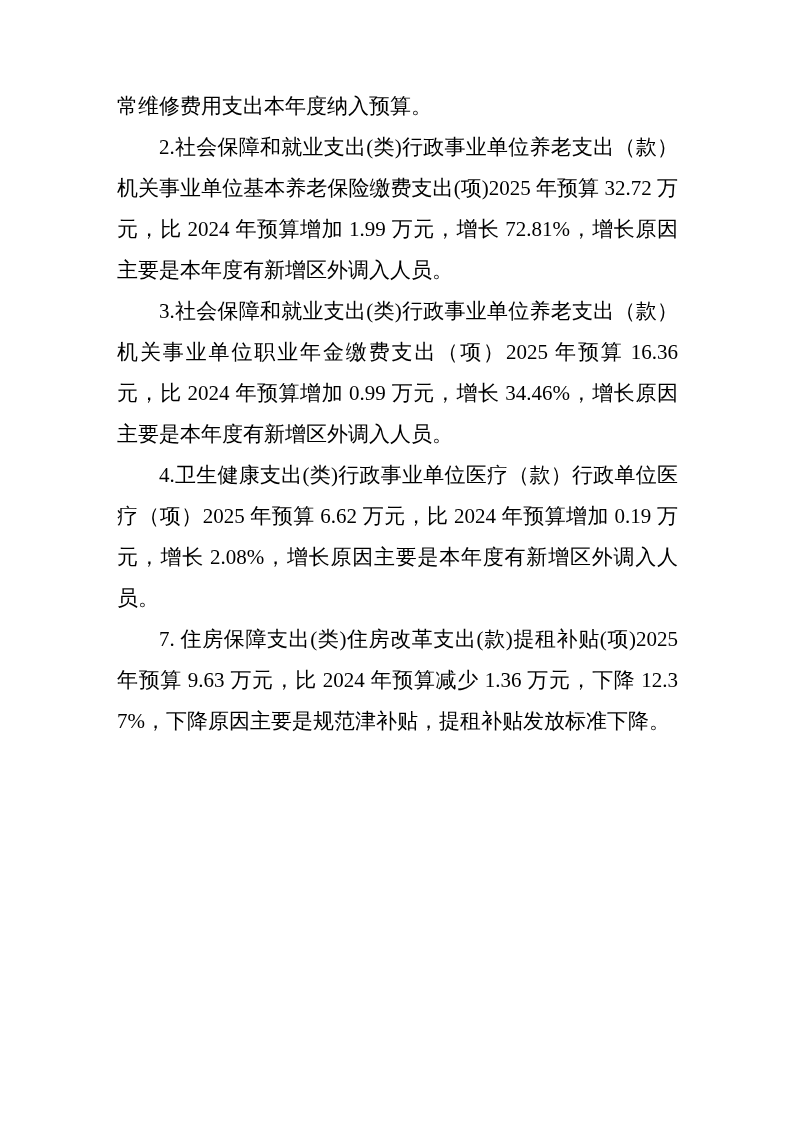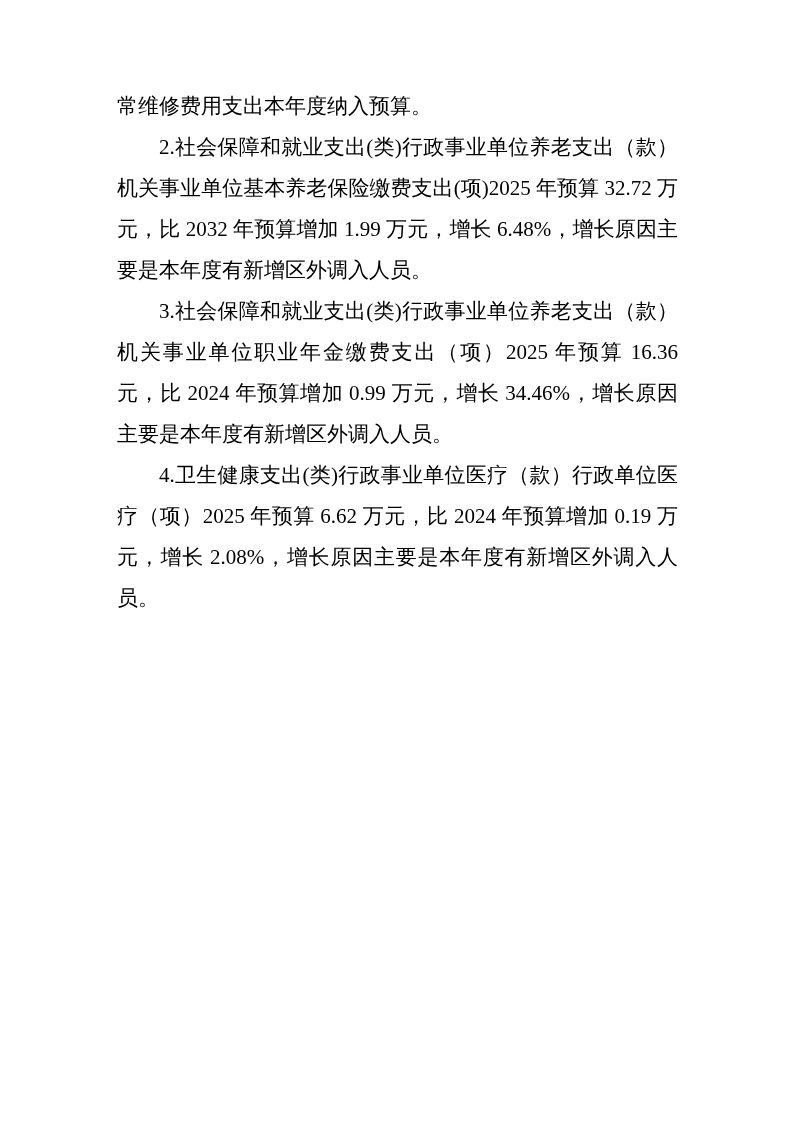--- a/index.html
+++ b/index.html
@@ -37,17 +37,18 @@
     .para.indent {
       text-indent: 2em;
     }
   </style>
 </head>
 <body>
 
 <div class="page">
   <div class="content">
     <p class="para">常维修费用支出本年度纳入预算。</p>
-    <p class="para indent">2.社会保障和就业支出(类)行政事业单位养老支出（款）机关事业单位基本养老保险缴费支出(项)2025 年预算 32.72 万元，比 2032 年预算增加 1.99 万元，增长 6.48%，增长原因主要是本年度有新增区外调入人员。</p>
+    <p class="para indent">2.社会保障和就业支出(类)行政事业单位养老支出（款）机关事业单位基本养老保险缴费支出(项)2025 年预算 32.72 万元，比 2024 年预算增加 1.99 万元，增长 72.81%，增长原因主要是本年度有新增区外调入人员。</p>
     <p class="para indent">3.社会保障和就业支出(类)行政事业单位养老支出（款）机关事业单位职业年金缴费支出（项）2025 年预算 16.36 元，比 2024 年预算增加 0.99 万元，增长 34.46%，增长原因主要是本年度有新增区外调入人员。</p>
     <p class="para indent">4.卫生健康支出(类)行政事业单位医疗（款）行政单位医疗（项）2025 年预算 6.62 万元，比 2024 年预算增加 0.19 万元，增长 2.08%，增长原因主要是本年度有新增区外调入人员。</p>
+    <p class="para indent">7. 住房保障支出(类)住房改革支出(款)提租补贴(项)2025 年预算 9.63 万元，比 2024 年预算减少 1.36 万元，下降 12.37%，下降原因主要是规范津补贴，提租补贴发放标准下降。</p>
   </div>
 </div>
 
 </body></html>

